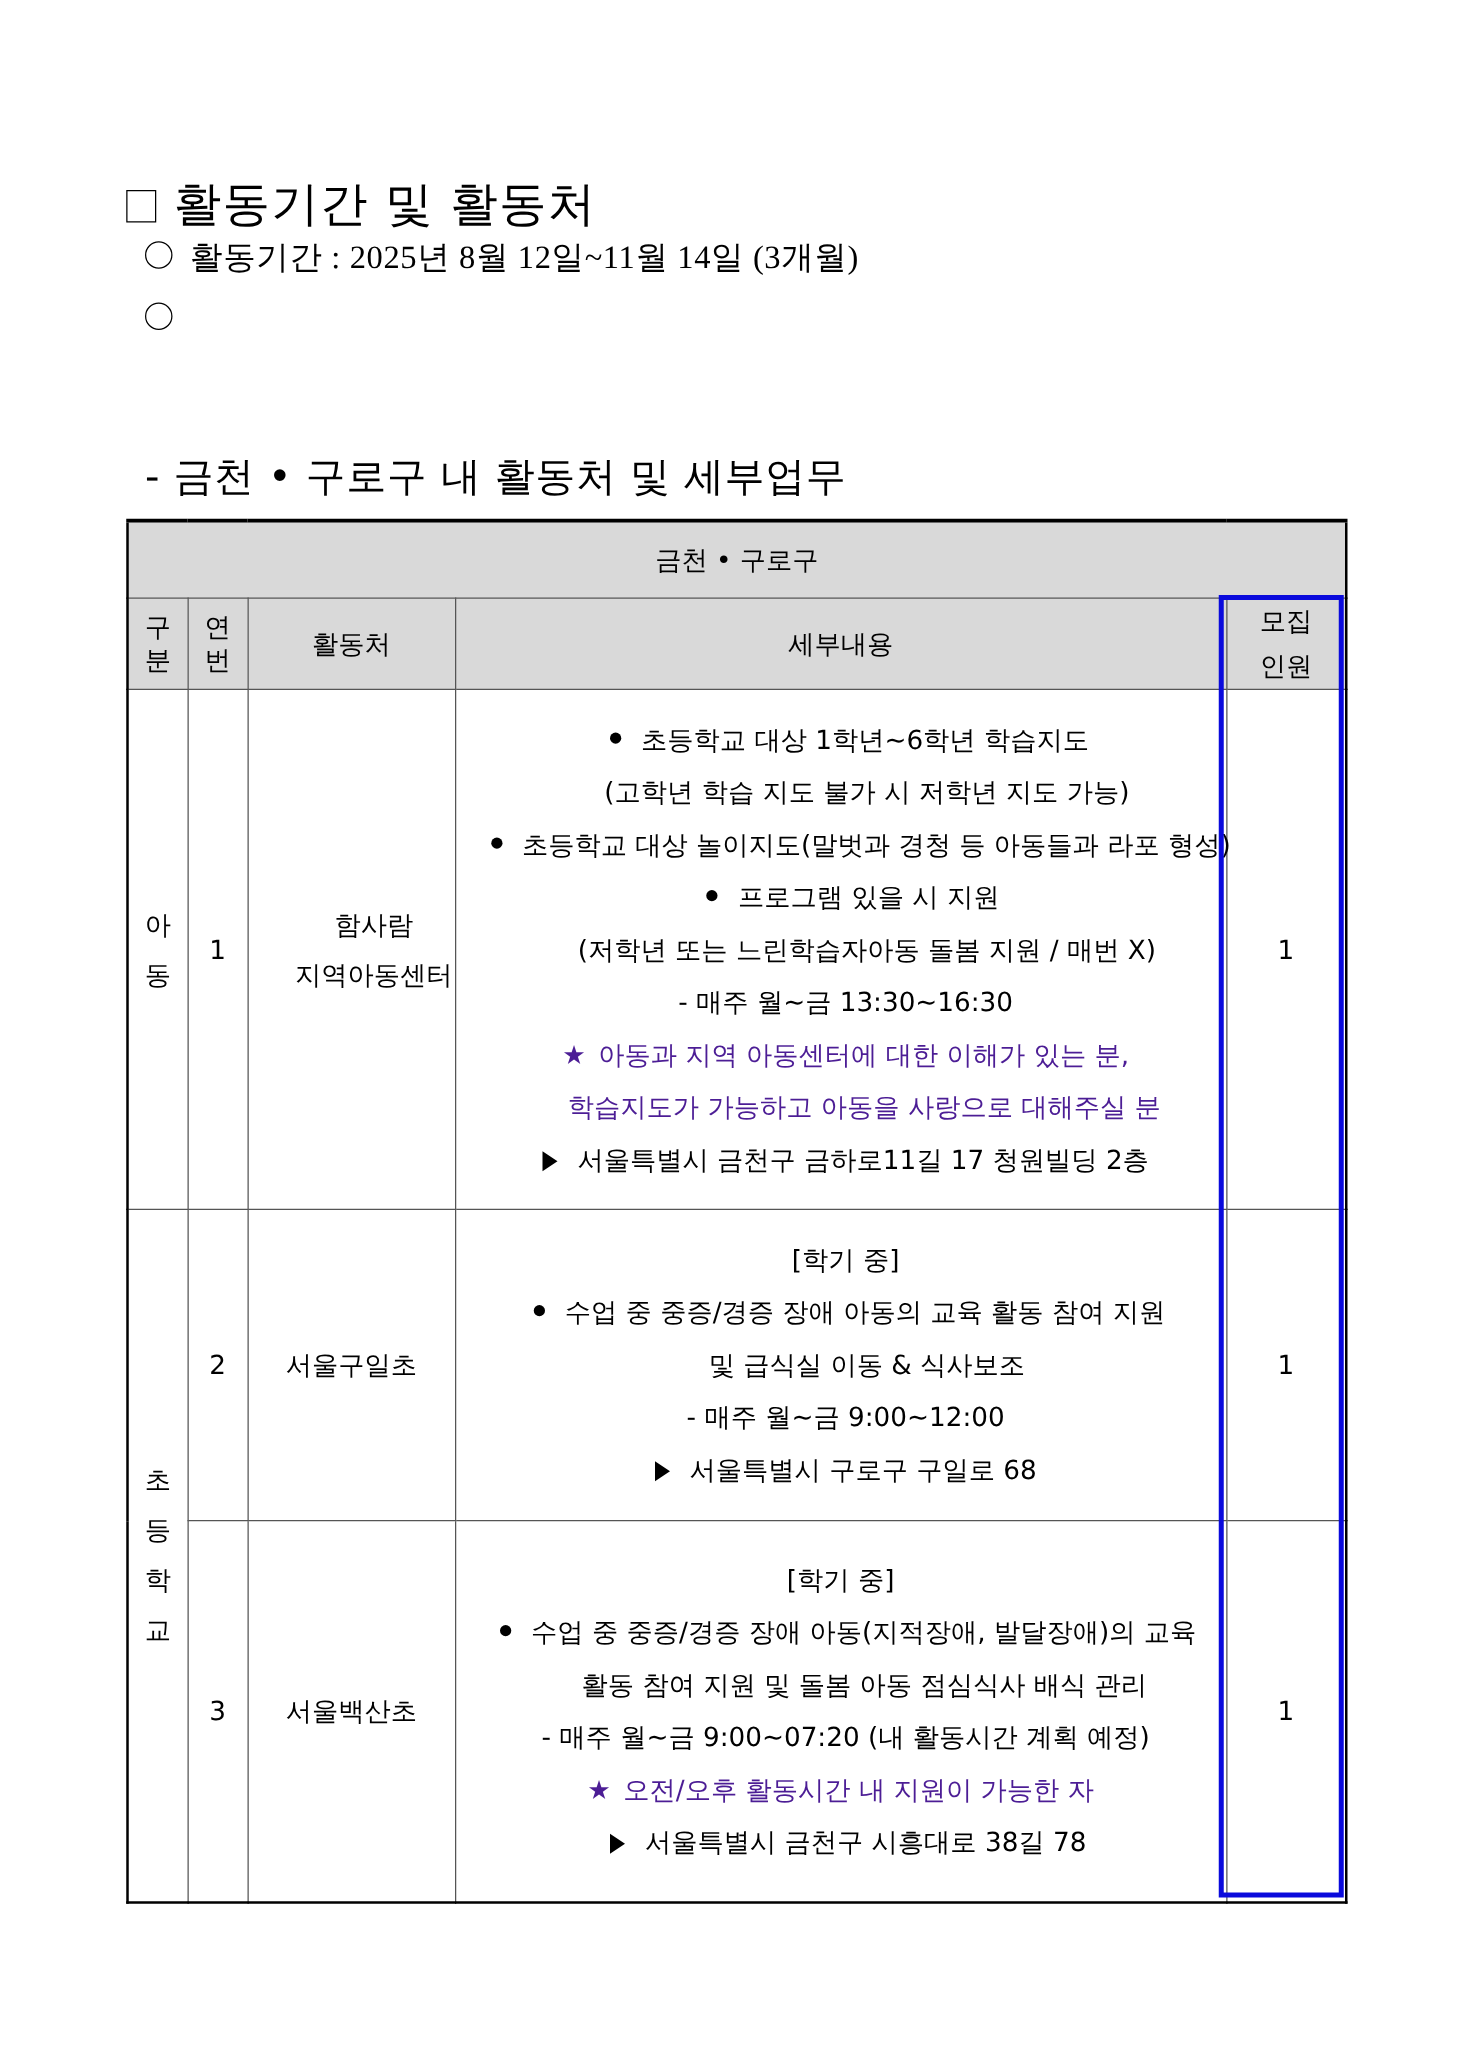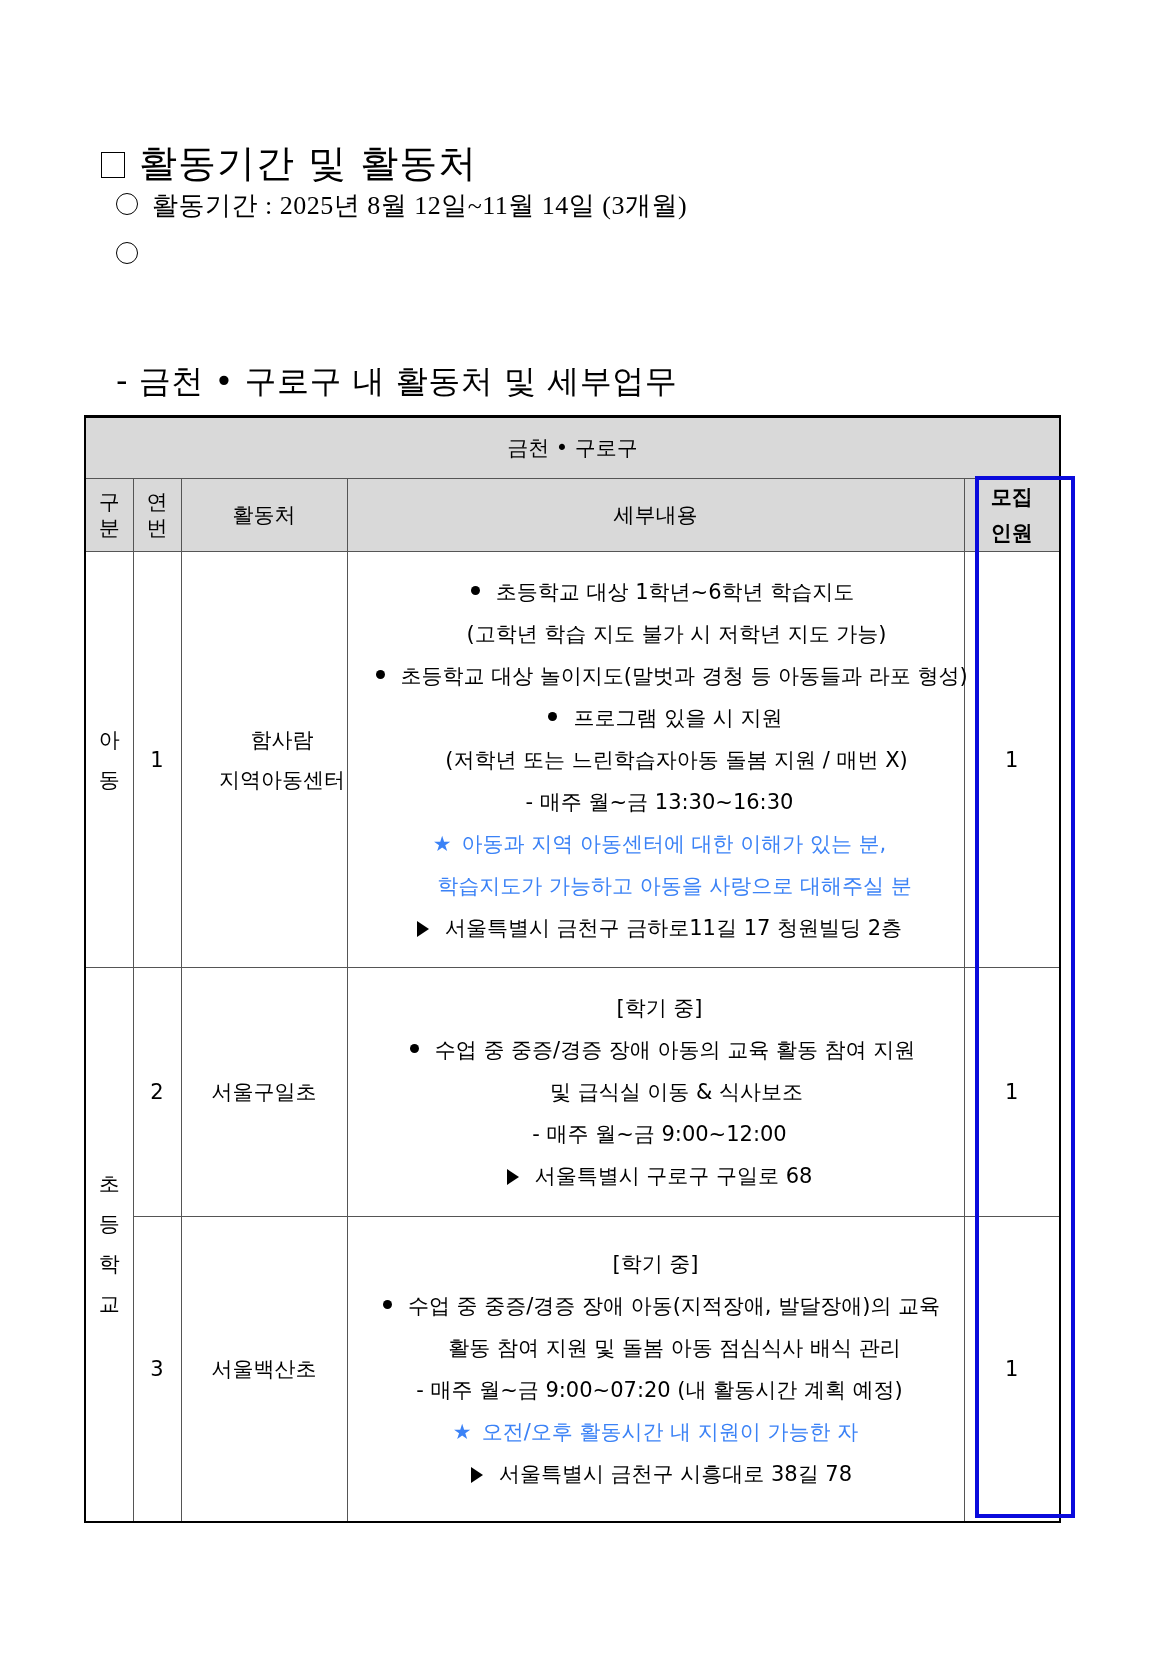--- a/index.html
+++ b/index.html
@@ -19,47 +19,47 @@
       position: absolute; left: 116px; font-size: 26px; white-space: nowrap; letter-spacing: 0.5px; font-family: Liberation Serif, serif;
     }
     .bullet-line .circle {
       display: inline-block; width: 20px; height: 20px; border: 1.5px solid #000; border-radius: 50%;
       vertical-align: -1px; margin-right: 14px;
     }
     .subtitle {
       position: absolute; left: 116px; top: 360px; font-size: 32px; white-space: nowrap; letter-spacing: 0.5px;
     }
     table.grid {
-      position: absolute; left: 84px; top: 415px; width: 975px;
+      position: absolute; left: 101px; top: 415px; width: 975px;
       border-collapse: collapse; table-layout: fixed;
       border-top: 3px solid #000; border-left: 2px solid #000; border-bottom: 2px solid #000; border-right: 2px solid #000; border-radius: 10px;
     }
     table.grid td, table.grid th {
       border: 1px solid #555; padding: 0; font-weight: normal; vertical-align: middle;
       font-size: 21px; text-align: center;
     }
     .title-row th { background: #d9d9d9; height: 60px; font-size: 22px; }
     .head-row th { background: #d9d9d9; height: 68px; border-bottom: 4px double #444; }
     .vtext { line-height: 26px; }
     .vtext span { display: block; }
     .detail { text-align: left !important; padding: 12px 8px 12px 16px !important; }
     .detail .ln { display: block; line-height: 42px; white-space: nowrap; font-size: 21px; text-align: center; }
     .detail .ind1 { padding-left: 6px; }
     .detail .ind2 { padding-left: 34px; }
     .detail .ind3 { padding-left: 12px; }
-    .detail .blue { color: #3b82f6; }
+    .detail .blue { color: #4c1d95; }
     .bul { display: inline-block; width: 9px; height: 9px; background: #000; border-radius: 50%; margin-right: 16px; vertical-align: 4px; }
     .tri { display: inline-block; width: 0; height: 0; border-left: 12px solid #000; border-top: 8px solid transparent; border-bottom: 8px solid transparent; margin-right: 16px; vertical-align: -2px; }
     .star { margin-right: 10px; }
     .blue-frame {
       position: absolute; left: 975px; top: 476px; width: 92px; height: 1034px;
       border: 4px solid #0a0adc; pointer-events: none;
     }
     .head-recruit { line-height: 36px; }
-    .head-recruit span { display: block; font-weight: bold; }
+    .head-recruit span { display: block; }
   </style>
 </head>
 <body>
 
 <div class="heading">
   <span class="box"></span><span>활동기간 및 활동처</span>
 </div>
 
 <div class="bullet-line" style="top:188px;">
   <span class="circle"></span><span>활동기간 : 2025년 8월 12일~11월 14일 (3개월)</span>

